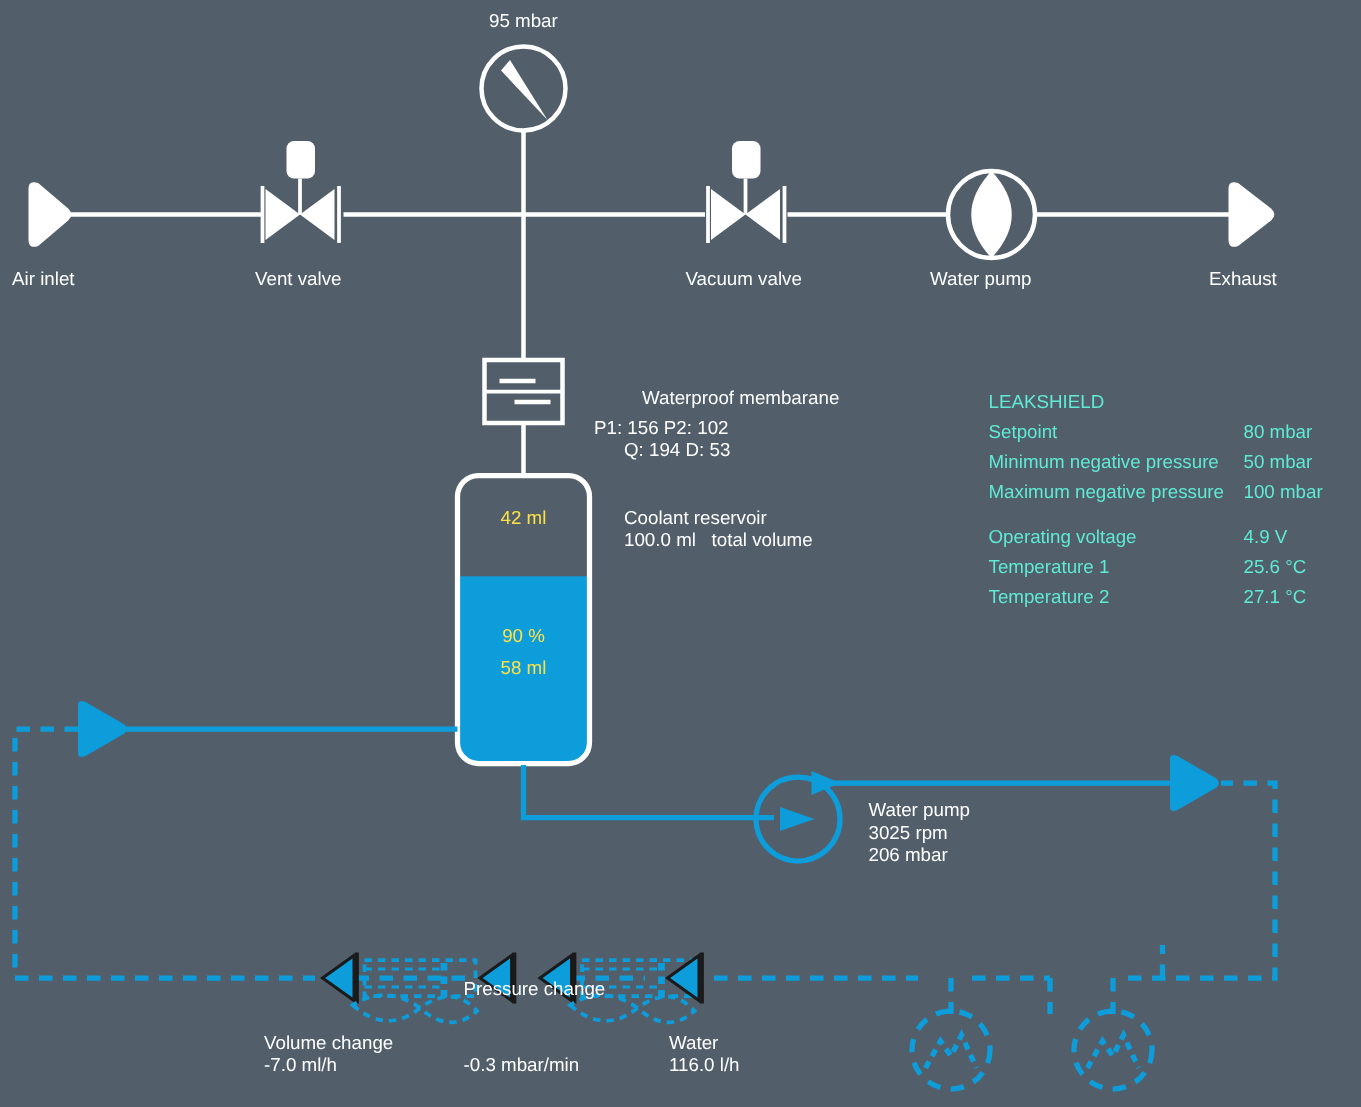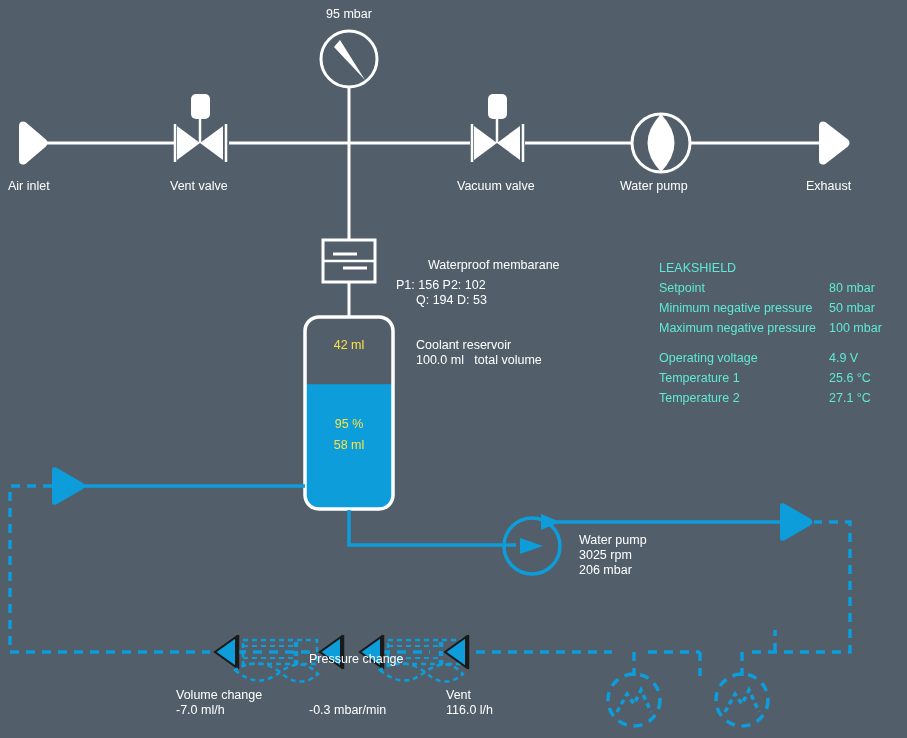--- a/index.html
+++ b/index.html
@@ -179,21 +179,21 @@
 <div class="lbl" style="left:170px;top:179px;">Vent valve</div>
 <div class="lbl" style="left:457px;top:179px;text-align:center;">Vacuum valve</div>
 <div class="lbl" style="left:620px;top:179px;">Water pump</div>
 <div class="lbl" style="left:806px;top:179px;">Exhaust</div>
 
 <div class="lbl" style="left:396px;top:258px;margin-left:32px;">Waterproof membarane</div>
 <div class="lbl" style="left:396px;top:278px;">P1: 156 P2: 102</div>
 <div class="lbl" style="left:416px;top:293px;">Q: 194 D: 53</div>
 
 <div class="res-txt" style="left:304px;top:338px;">42 ml</div>
-<div class="res-txt" style="left:304px;top:417px;">95 %</div>
+<div class="res-txt" style="left:304px;top:417px;">90 %</div>
 <div class="res-txt" style="left:304px;top:438px;">58 ml</div>
 <div class="lbl" style="left:416px;top:338px;">Coolant reservoir</div>
 <div class="lbl" style="left:416px;top:353px;">100.0 ml   total volume</div>
 
 <div class="panel" style="left:659px;top:258px;">
   <div class="title">LEAKSHIELD</div>
   <div class="row">
     <span class="k">Setpoint</span>
     <span class="v">80 mbar</span>
   </div>
@@ -223,16 +223,16 @@
 <div class="lbl" style="left:579px;top:533px;">Water pump</div>
 <div class="lbl" style="left:579px;top:548px;">3025 rpm</div>
 <div class="lbl" style="left:579px;top:563px;">206 mbar</div>
 
 <div class="lbl" style="left:176px;top:688px;">Volume change</div>
 <div class="lbl" style="left:176px;top:703px;">-7.0 ml/h</div>
 
 <div class="lbl" style="left:309px;top:652px;">Pressure change</div>
 <div class="lbl" style="left:309px;top:703px;">-0.3 mbar/min</div>
 
-<div class="lbl" style="left:446px;top:688px;">Vent</div>
+<div class="lbl" style="left:446px;top:688px;">Water</div>
 <div class="lbl" style="left:446px;top:703px;">116.0 l/h</div>
 
 </div>
 
 </body></html>

